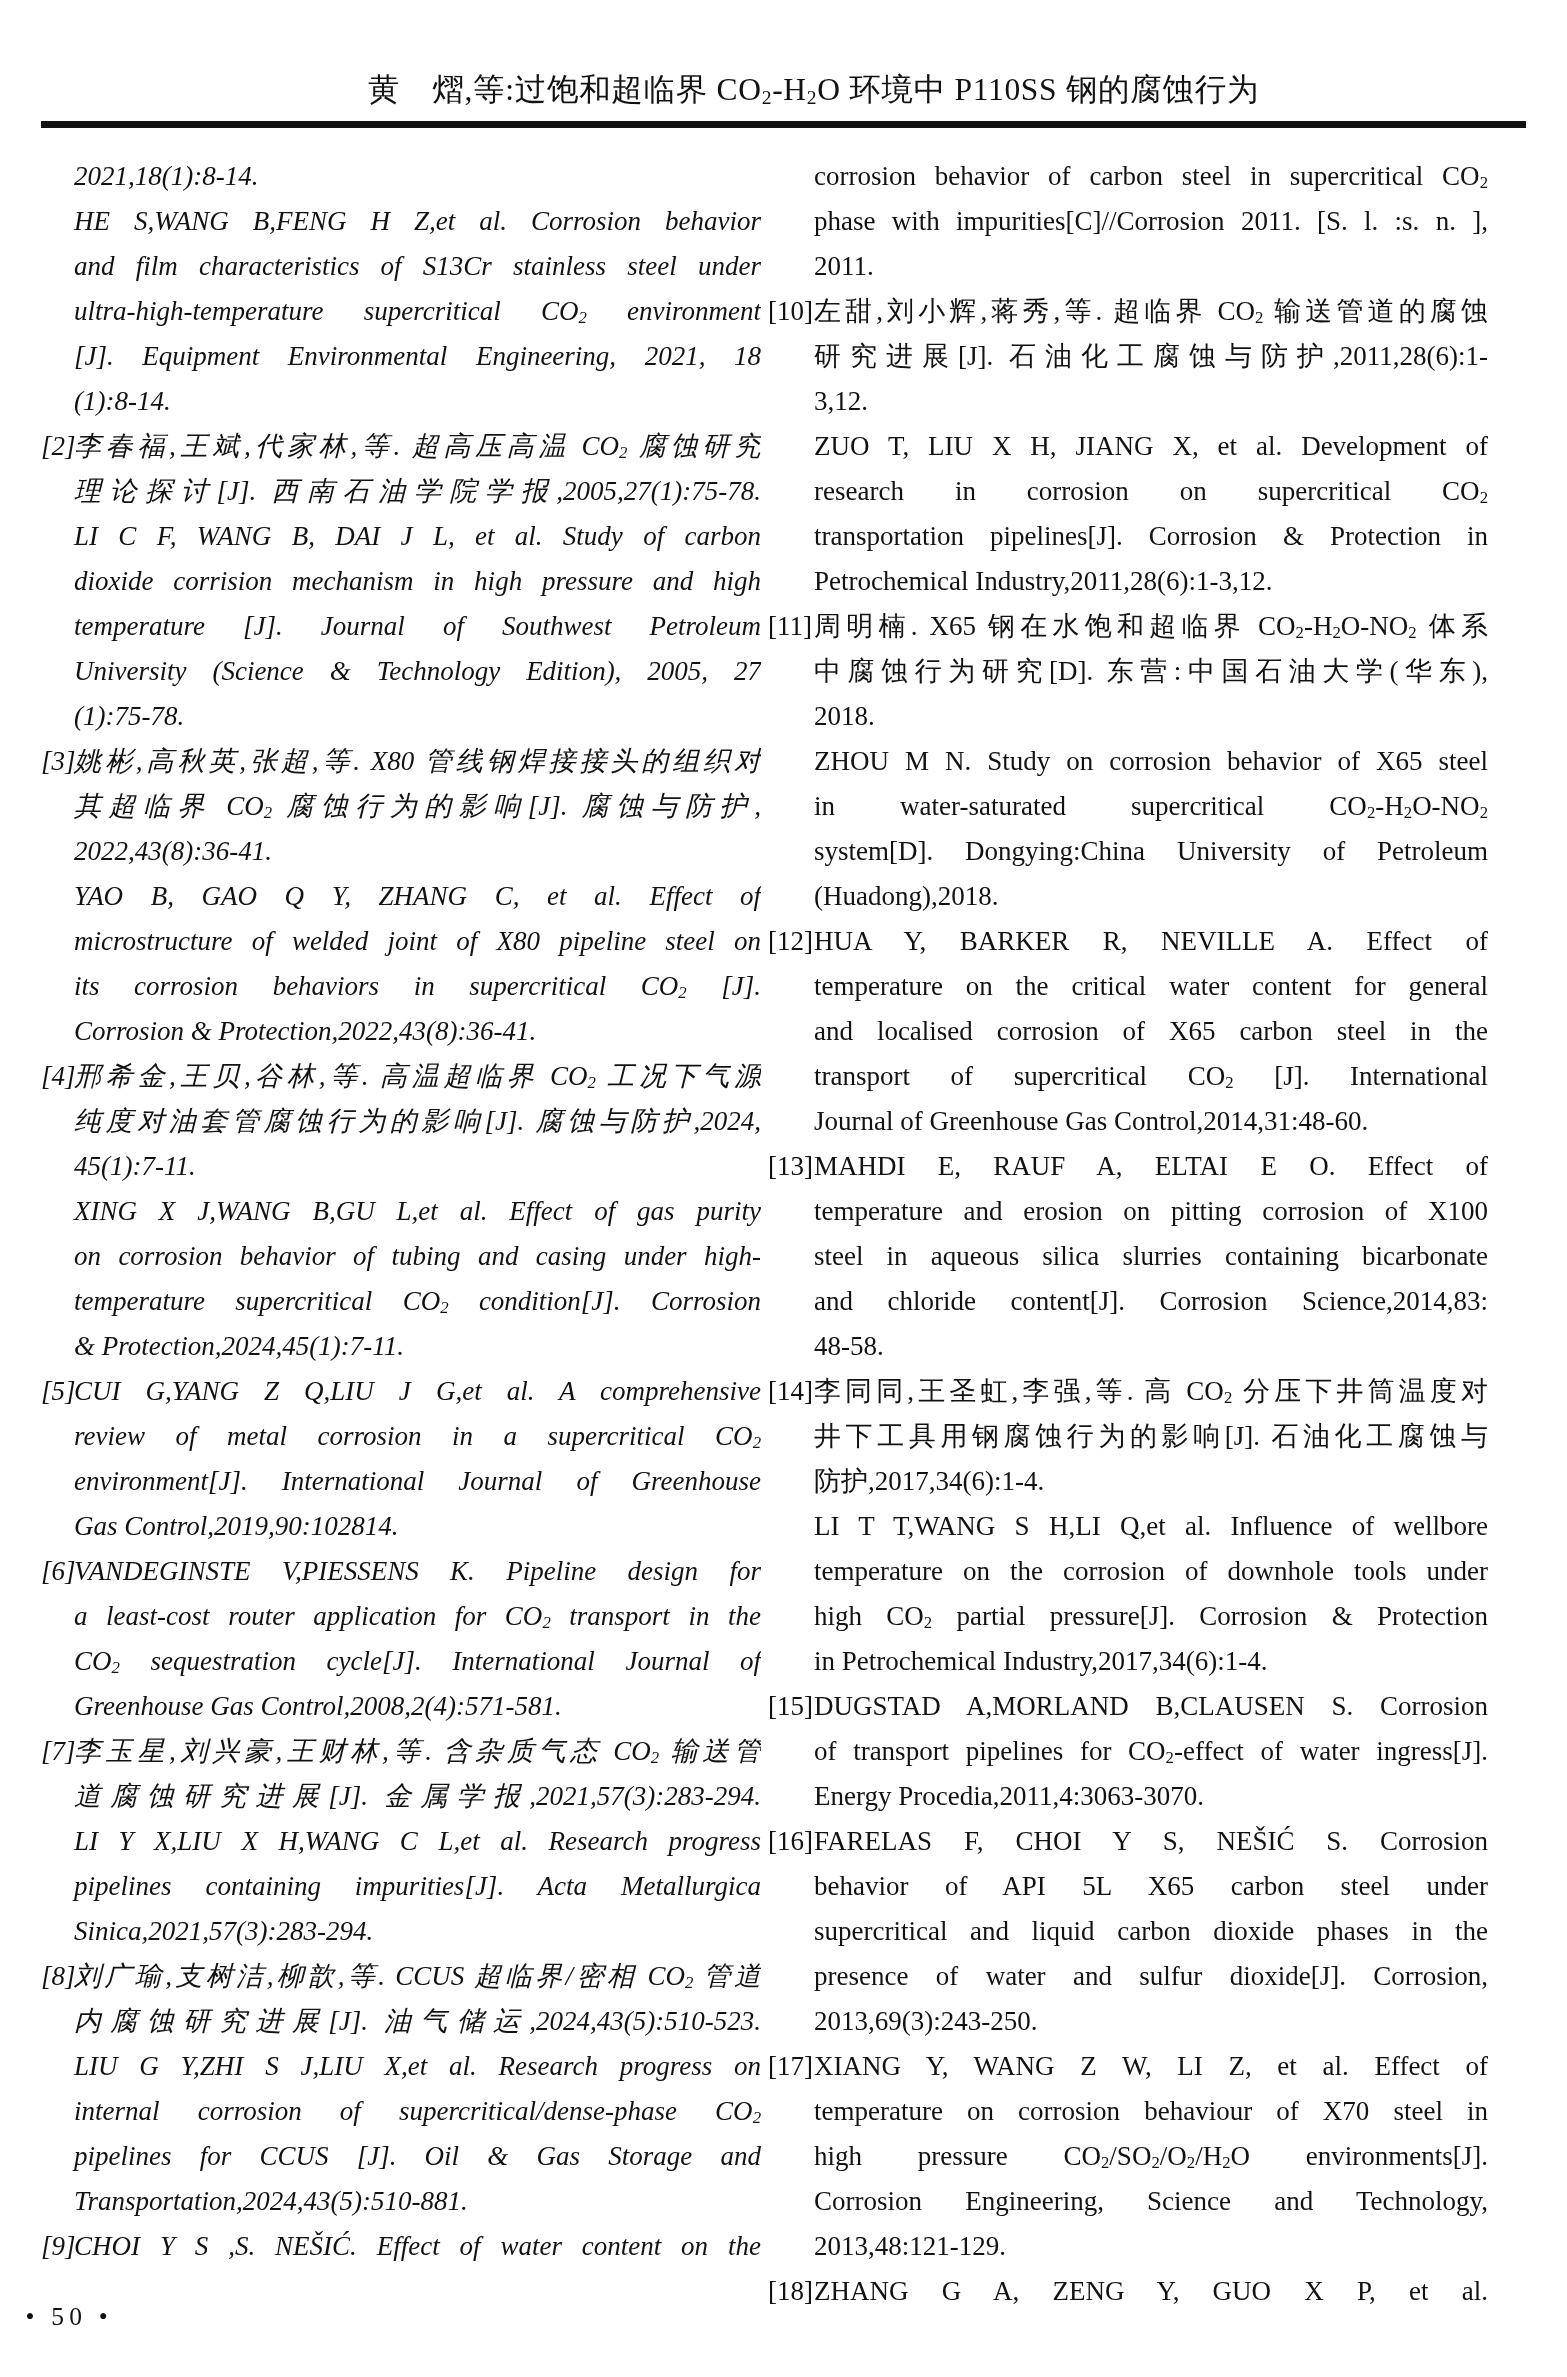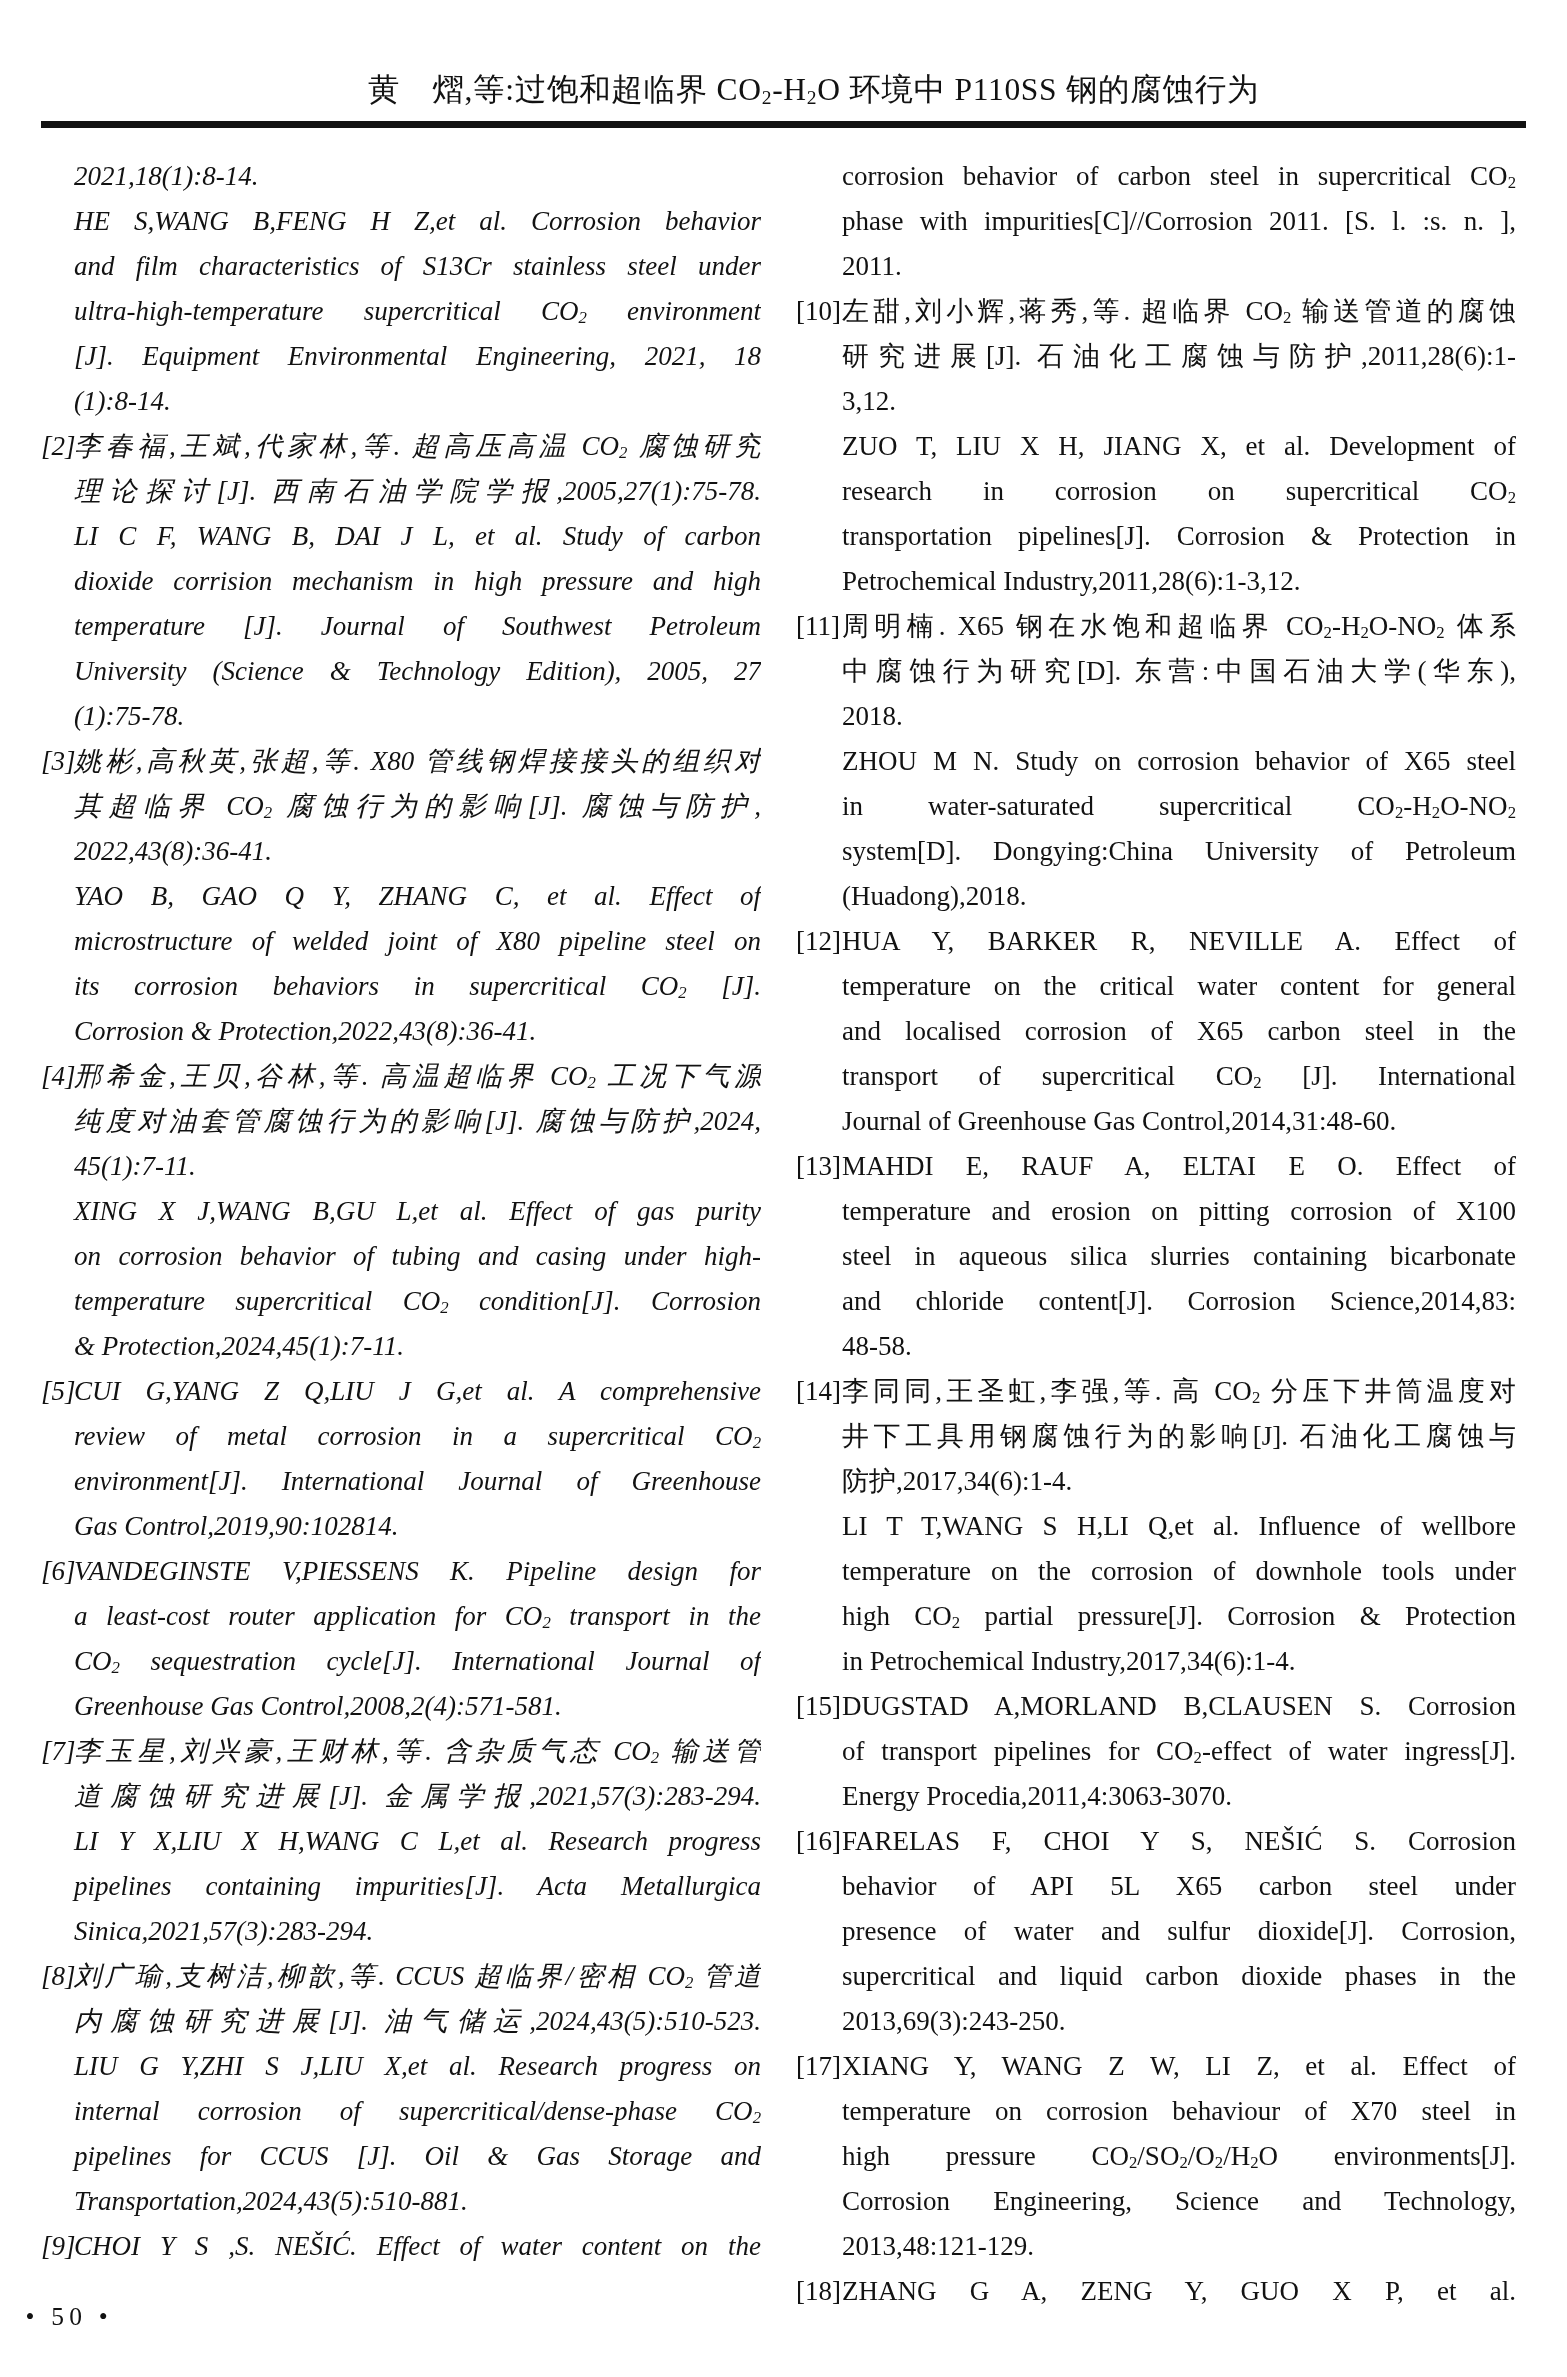--- a/index.html
+++ b/index.html
@@ -21,21 +21,21 @@
   }
   .rule{
     position:absolute;left:41px;top:121px;
     width:1485px;height:6.7px;background:#121212;
   }
   .col{
     position:absolute;top:154px;width:720px;
     font-size:27px;
   }
   .col-left{left:41px;font-style:italic;}
-  .col-right{left:796px;}
+  .col-right{left:768px;}
   .col-left .line{padding-left:33px;}
   .col-right .line{padding-left:46px;}
   .line{
     position:relative;
     height:45px;line-height:45px;
     overflow:hidden;
     text-align:left;
     box-sizing:border-box;
   }
   .line.just{
@@ -144,22 +144,22 @@
       <div class="line"><span>防护,2017,34(6):1-4.</span></div>
       <div class="line just"><span>LI T T,WANG S H,LI Q,et al. Influence of wellbore</span></div>
       <div class="line just"><span>temperature on the corrosion of downhole tools under</span></div>
       <div class="line just"><span>high CO<sub>2</sub> partial pressure[J]. Corrosion &amp; Protection</span></div>
       <div class="line"><span>in Petrochemical Industry,2017,34(6):1-4.</span></div>
       <div class="line just"><span class="refnum">[15]</span><span>DUGSTAD A,MORLAND B,CLAUSEN S. Corrosion</span></div>
       <div class="line just"><span>of transport pipelines for CO<sub>2</sub>-effect of water ingress[J].</span></div>
       <div class="line"><span>Energy Procedia,2011,4:3063-3070.</span></div>
       <div class="line just"><span class="refnum">[16]</span><span>FARELAS F, CHOI Y S, NEŠIĆ S. Corrosion</span></div>
       <div class="line just"><span>behavior of API 5L X65 carbon steel under</span></div>
+      <div class="line just"><span>supercritical and liquid carbon dioxide phases in the</span></div>
       <div class="line just"><span>presence of water and sulfur dioxide[J]. Corrosion,</span></div>
-      <div class="line just"><span>supercritical and liquid carbon dioxide phases in the</span></div>
       <div class="line"><span>2013,69(3):243-250.</span></div>
       <div class="line just"><span class="refnum">[17]</span><span>XIANG Y, WANG Z W, LI Z, et al. Effect of</span></div>
       <div class="line just"><span>temperature on corrosion behaviour of X70 steel in</span></div>
       <div class="line just"><span>high pressure CO<sub>2</sub>/SO<sub>2</sub>/O<sub>2</sub>/H<sub>2</sub>O environments[J].</span></div>
       <div class="line just"><span>Corrosion Engineering, Science and Technology,</span></div>
       <div class="line"><span>2013,48:121-129.</span></div>
       <div class="line just"><span class="refnum">[18]</span><span>ZHANG G A, ZENG Y, GUO X P, et al.</span></div>
     </div>
   <div class="page-num">• 50 •</div>
 </div>

